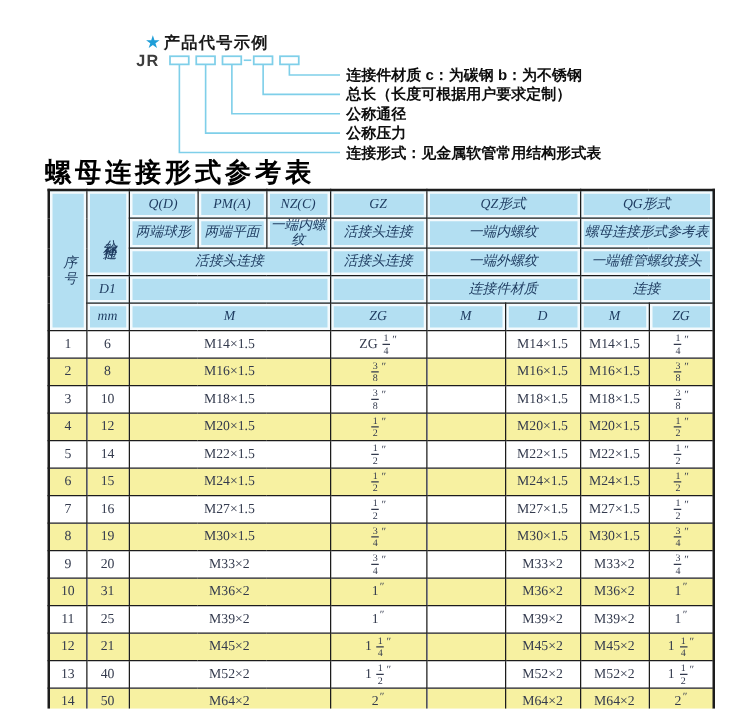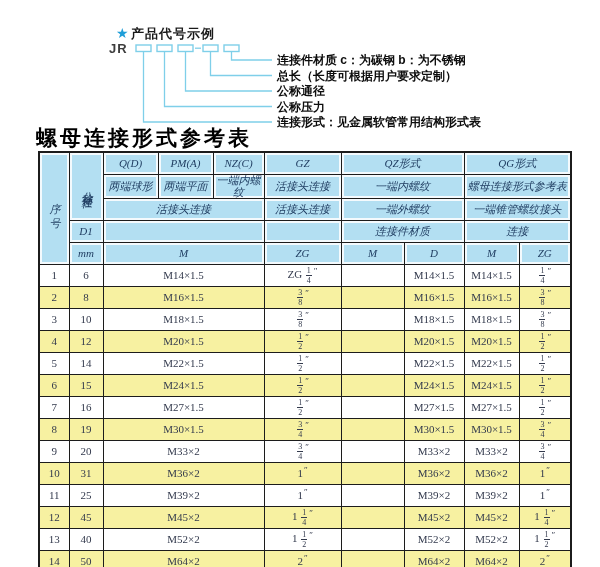--- a/index.html
+++ b/index.html
@@ -288,21 +288,21 @@
           <td>25</td>
           <td colspan="3">M39×2</td>
           <td>1<span class="inch">″</span></td>
           <td></td>
           <td>M39×2</td>
           <td>M39×2</td>
           <td>1<span class="inch">″</span></td>
         </tr>
         <tr>
           <td>12</td>
-          <td>45</td>
+          <td>21</td>
           <td colspan="3">M45×2</td>
           <td>1 <span class="frac">
               <span class="fn">1</span>
               <span class="fd">4</span>
             </span><span class="inch">″</span></td>
           <td></td>
           <td>M45×2</td>
           <td>M45×2</td>
           <td>1 <span class="frac">
               <span class="fn">1</span>

